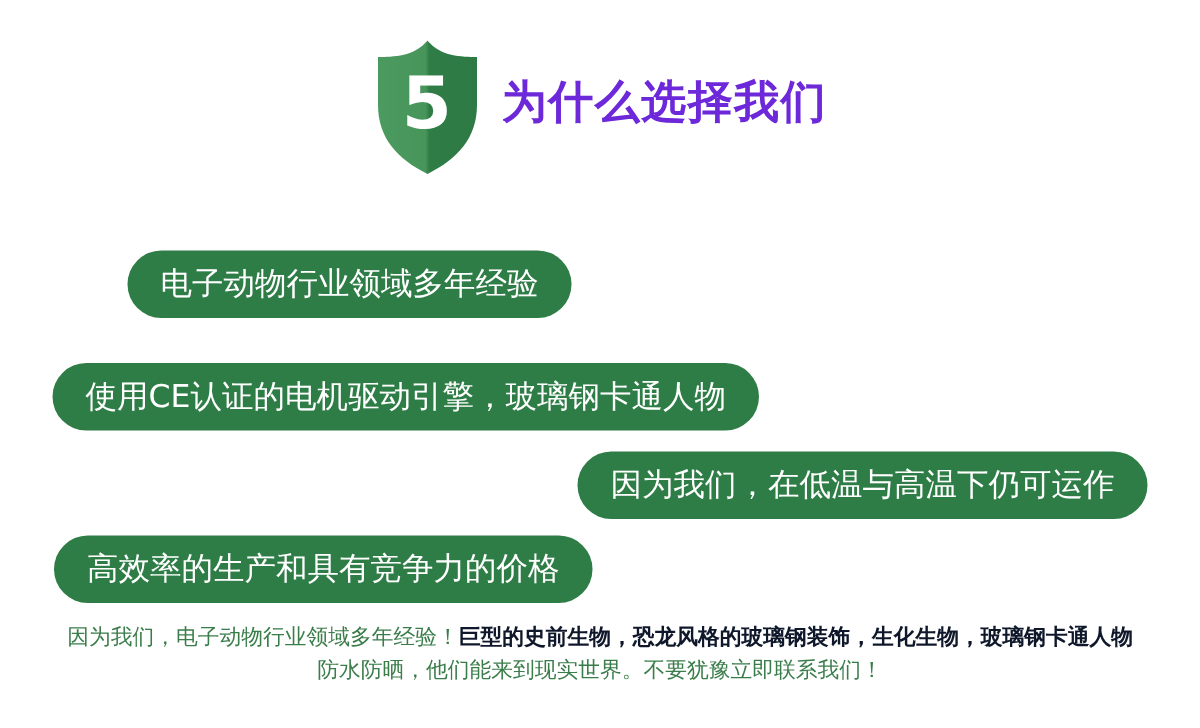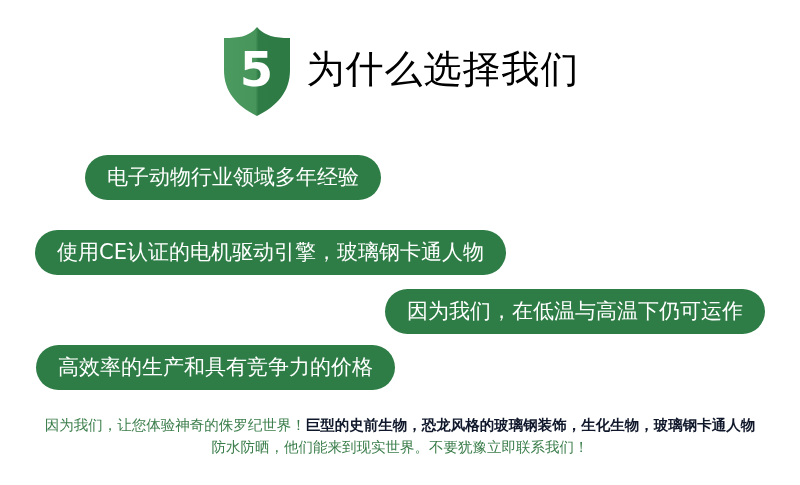--- a/index.html
+++ b/index.html
@@ -58,23 +58,23 @@
     padding-bottom: 6px;
     box-sizing: border-box;
     color: #ffffff;
     font-size: 48px;
     font-weight: bold;
     line-height: 1;
     letter-spacing: 0;
   }
 
   .header-title {
-    color: #000000;
-    font-size: 38px;
-    font-weight: normal;
+    color: #6d28d9;
+    font-size: 30px;
+    font-weight: bold;
     letter-spacing: 1px;
     line-height: 1;
     white-space: nowrap;
     padding-bottom: 6px;
   }
 
   
   .pill {
     position: absolute;
     background: #2e7d46;
@@ -82,20 +82,21 @@
     border-radius: 999px;
     font-size: 21px;
     line-height: 1;
     white-space: nowrap;
     display: flex;
     align-items: center;
     justify-content: center;
     box-sizing: border-box;
     padding: 0 22px;
     height: 45px;
+    margin-top: 12px;
   }
 
   .pill-1 { left: 85px;  top: 155px; }
   .pill-2 { left: 395px; top: 155px; }
   .pill-3 { left: 35px;  top: 230px; }
   .pill-4 { left: 385px; top: 289px; }
   .pill-5 { left: 36px;  top: 345px; }
 
   
   .footer {
@@ -145,18 +146,18 @@
 
 
   <div class="pill pill-3">使用CE认证的电机驱动引擎，玻璃钢卡通人物</div>
 
   <div class="pill pill-4">因为我们，在低温与高温下仍可运作</div>
 
   <div class="pill pill-5">高效率的生产和具有竞争力的价格</div>
 
   <div class="footer">
     <div class="footer-line">
-      <span>因为我们，让您体验神奇的侏罗纪世界！</span><span class="hl">巨型的史前生物，恐龙风格的玻璃钢装饰，生化生物，玻璃钢卡通人物</span>
+      <span>因为我们，电子动物行业领域多年经验！</span><span class="hl">巨型的史前生物，恐龙风格的玻璃钢装饰，生化生物，玻璃钢卡通人物</span>
     </div>
     <div class="footer-line">防水防晒，他们能来到现实世界。不要犹豫立即联系我们！</div>
   </div>
 
 </div>
 
 </body></html>

